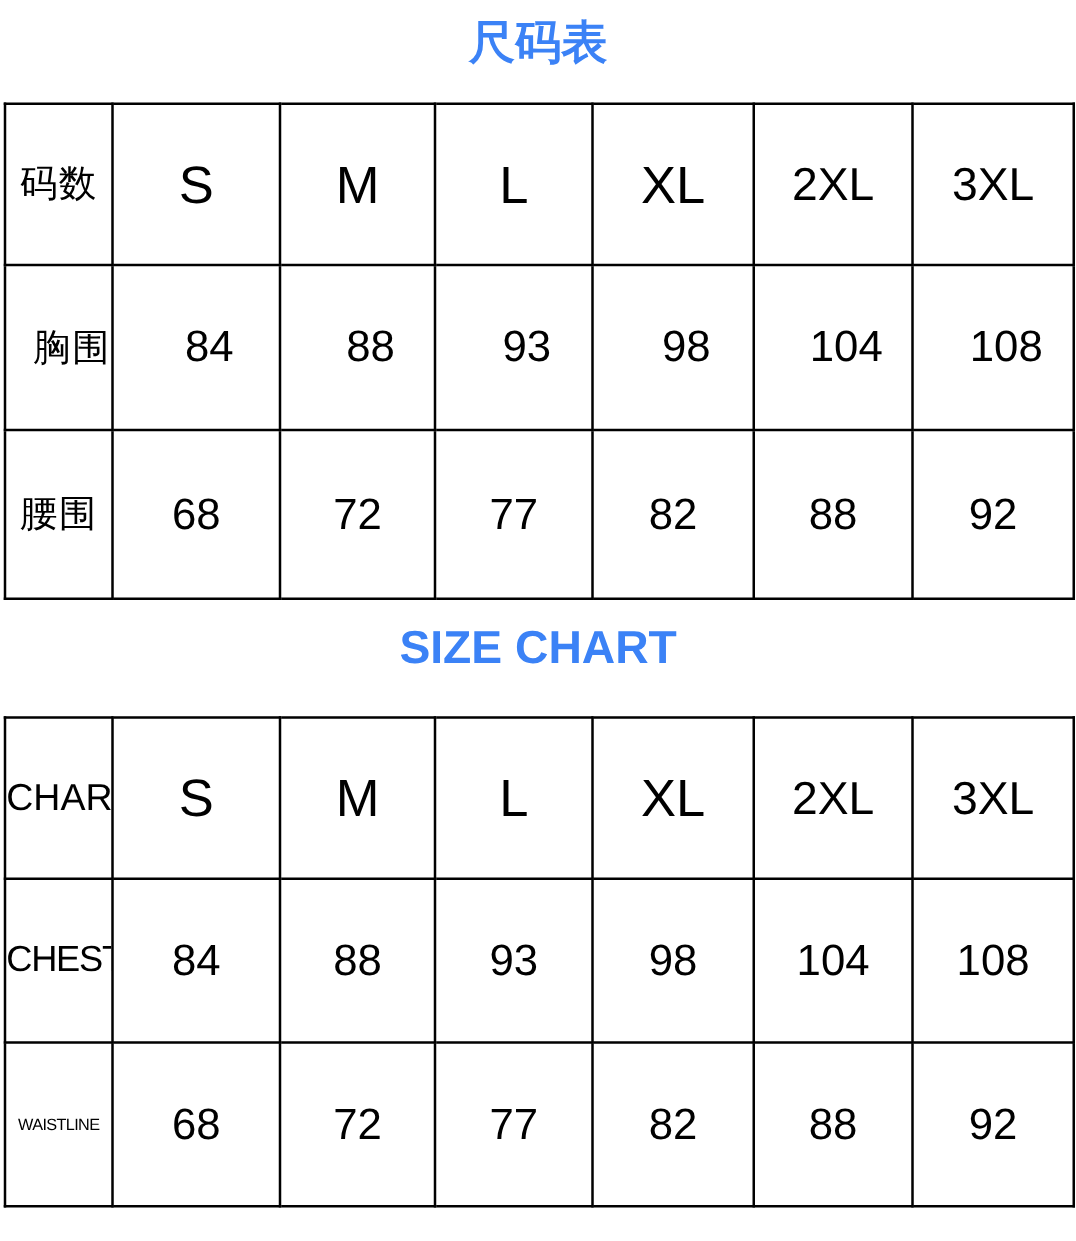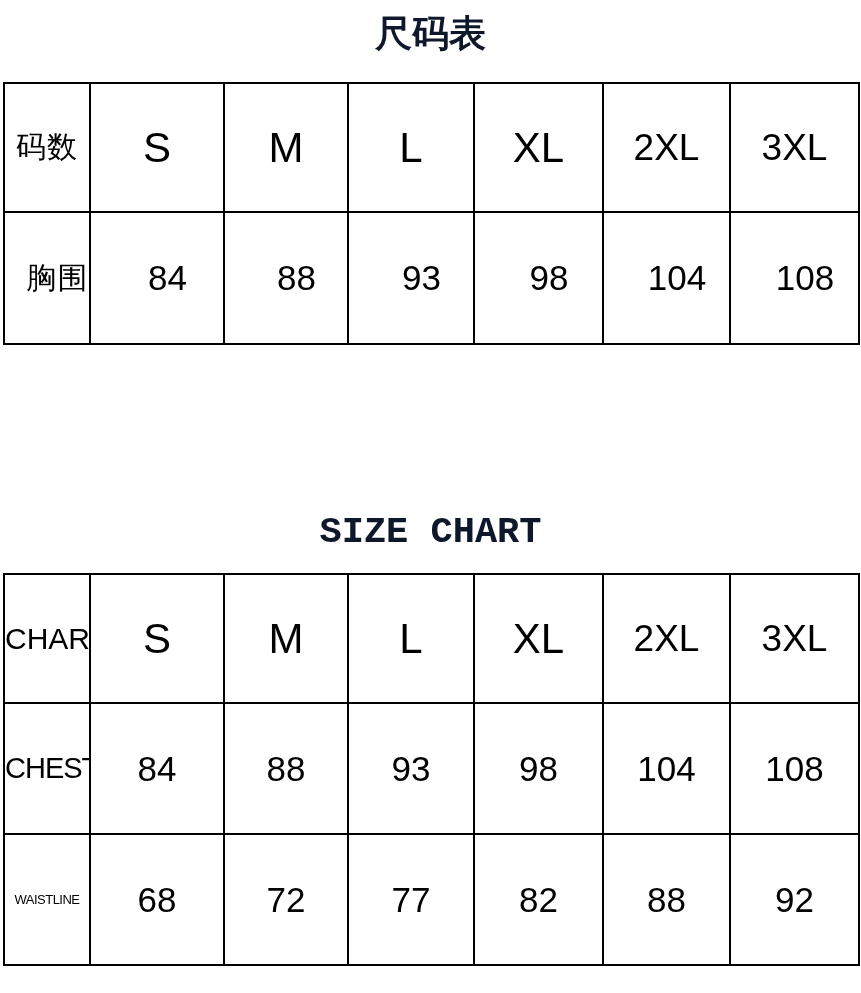--- a/index.html
+++ b/index.html
@@ -21,25 +21,25 @@
     background: #ffffff;
   }
   .title {
     position: absolute;
     left: 0;
     width: 861px;
     text-align: center;
     font-weight: 700;
     font-size: 37px;
     line-height: 1.15;
-    color: #0f172a;
+    color: #3b82f6;
     white-space: nowrap;
   }
   #title-cn { top: 13px; }
-  #title-en { top: 511px; font-family: Liberation Mono, monospace; }
+  #title-en { top: 497px; }
 
   table.size-table {
     position: absolute;
     left: 3px;
     width: 855px;
     border-collapse: collapse;
     table-layout: fixed;
     background: #ffffff;
   }
   #table-cn { top: 82px; }
@@ -97,20 +97,29 @@
       </tr>
       <tr>
         <td class="label-cn">胸围</td>
         <td class="num">84</td>
         <td class="num">88</td>
         <td class="num">93</td>
         <td class="num">98</td>
         <td class="num">104</td>
         <td class="num">108</td>
       </tr>
+      <tr>
+        <td class="label-cn">腰围</td>
+        <td class="num">68</td>
+        <td class="num">72</td>
+        <td class="num">77</td>
+        <td class="num">82</td>
+        <td class="num">88</td>
+        <td class="num">92</td>
+      </tr>
     </tbody>
   </table>
 
   <div class="title" id="title-en">SIZE CHART</div>
 
   <table class="size-table" id="table-en">
     <colgroup>
       <col style="width:86px">
         <col style="width:134px">
         <col style="width:124px">

